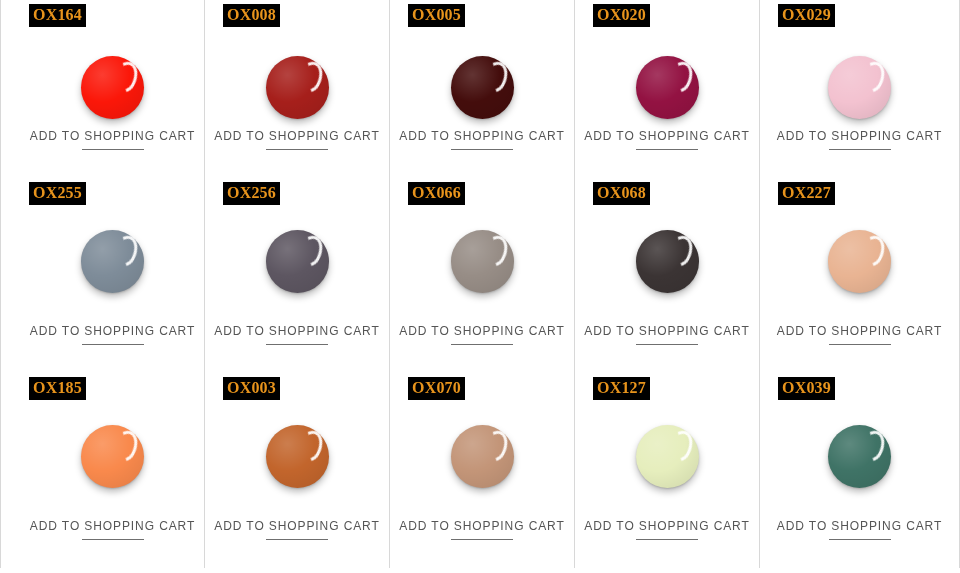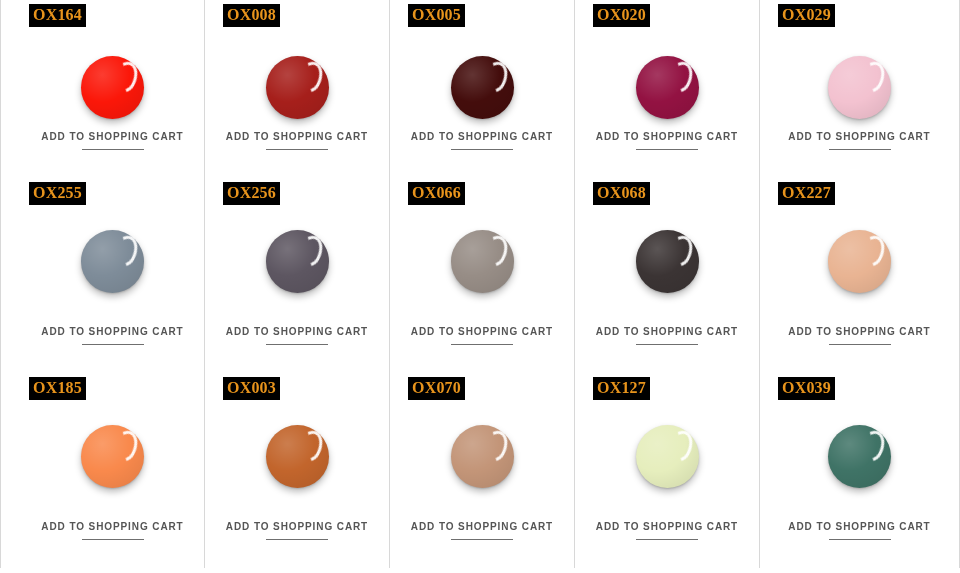--- a/index.html
+++ b/index.html
@@ -134,22 +134,22 @@
     bottom: 28px;
     text-align: center;
     cursor: pointer;
   }
   .product-card.first-col .cart-link {
     padding-left: 20px;
   }
   .cart-link-text {
     display: inline-block;
     font-family: "Liberation Sans", sans-serif;
-    font-size: 10px;
-    font-weight: bold;
+    font-size: 12px;
+    font-weight: normal;
     letter-spacing: 0.9px;
     color: #555555;
     white-space: nowrap;
   }
   .cart-underline {
     display: block;
     width: 62px;
     height: 1px;
     background: #6f6f6f;
     margin: 5px auto 0 auto;

